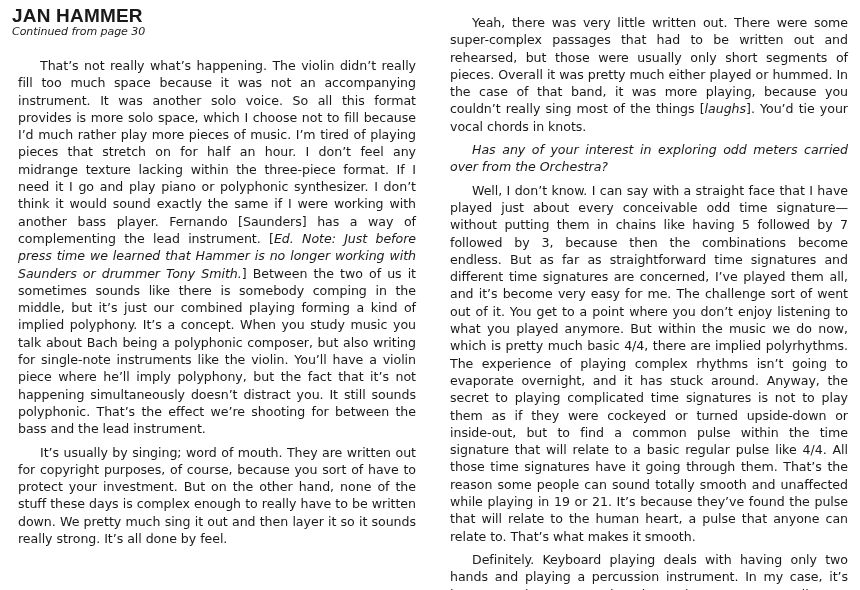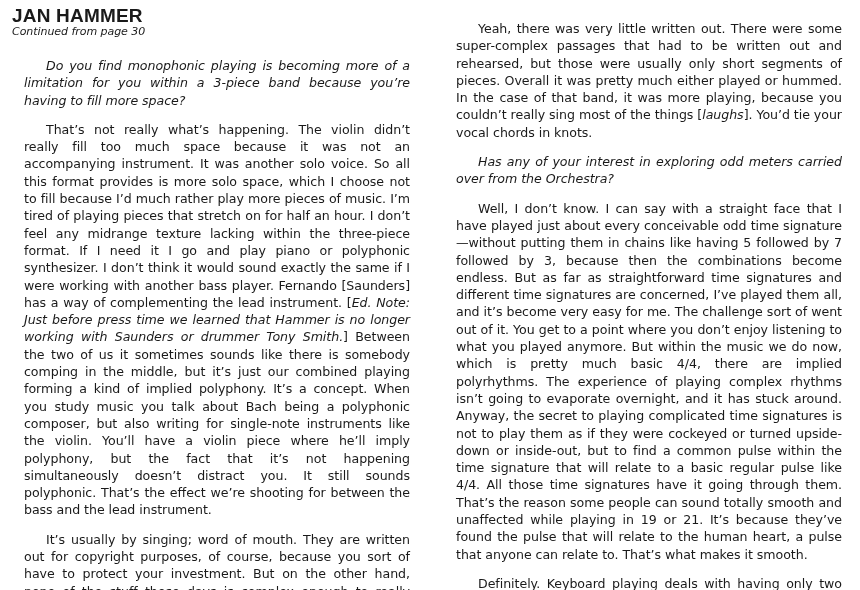--- a/index.html
+++ b/index.html
@@ -14,31 +14,30 @@
     }
     .col-left { left: 12px; }
     .col-right { left: 444px; top: 8px; }
     .headline {
       margin: 6px 0 0 0; font-weight: bold; font-size: 19px; line-height: 20px;
       letter-spacing: 0.2px; font-family: Liberation Sans, sans-serif;
     }
     .continued-from {
       font-style: italic; font-size: 11px; line-height: 12px; margin: 0 0 19px 0;
     }
-    p { margin: 12px; text-indent: 22px; }
+    p { margin: 6px; text-indent: 22px; }
     p.q { font-style: italic; }
   </style>
 </head>
 <body>
 
 <div class="col col-left">
   <div class="headline">JAN HAMMER</div>
   <div class="continued-from">Continued from page 30</div>
 
-  <p class="q">Do you find monophonic playing is becoming more of a limitation for you within a 3-piece band because you’re having to fill more space?</p>
   <p><span>That’s not really what’s happening. The violin didn’t really fill too much space because it was not an accompanying instrument. It was another solo voice. So all this format provides is more solo space, which I choose not to fill because I’d much rather play more pieces of music. I’m tired of playing pieces that stretch on for half an hour. I don’t feel any midrange texture lacking within the three-piece format. If I need it I go and play piano or polyphonic synthesizer. I don’t think it would sound exactly the same if I were working with another bass player. Fernando [Saunders] has a way of complementing the lead instrument. [</span><em>Ed. Note: Just before press time we learned that Hammer is no longer working with Saunders or drummer Tony Smith.</em><span>] Between the two of us it sometimes sounds like there is somebody comping in the middle, but it’s just our combined playing forming a kind of implied polyphony. It’s a concept. When you study music you talk about Bach being a polyphonic composer, but also writing for single-note instruments like the violin. You’ll have a violin piece where he’ll imply polyphony, but the fact that it’s not happening simultaneously doesn’t distract you. It still sounds polyphonic. That’s the effect we’re shooting for between the bass and the lead instrument.</span></p>
   <p>It’s usually by singing; word of mouth. They are written out for copyright purposes, of course, because you sort of have to protect your investment. But on the other hand, none of the stuff these days is complex enough to really have to be written down. We pretty much sing it out and then layer it so it sounds really strong. It’s all done by feel.</p>
 
 </div>
 
 <div class="col col-right">
   <p><span>Yeah, there was very little written out. There were some super-complex passages that had to be written out and rehearsed, but those were usually only short segments of pieces. Overall it was pretty much either played or hummed. In the case of that band, it was more playing, because you couldn’t really sing most of the things [</span><em>laughs</em><span>]. You’d tie your vocal chords in knots.</span></p>
   <p class="q">Has any of your interest in exploring odd meters carried over from the Orchestra?</p>
   <p>Well, I don’t know. I can say with a straight face that I have played just about every conceivable odd time signature—without putting them in chains like having 5 followed by 7 followed by 3, because then the combinations become endless. But as far as straightforward time signatures and different time signatures are concerned, I’ve played them all, and it’s become very easy for me. The challenge sort of went out of it. You get to a point where you don’t enjoy listening to what you played anymore. But within the music we do now, which is pretty much basic 4/4, there are implied polyrhythms. The experience of playing complex rhythms isn’t going to evaporate overnight, and it has stuck around. Anyway, the secret to playing complicated time signatures is not to play them as if they were cockeyed or turned upside-down or inside-out, but to find a common pulse within the time signature that will relate to a basic regular pulse like 4/4. All those time signatures have it going through them. That’s the reason some people can sound totally smooth and unaffected while playing in 19 or 21. It’s because they’ve found the pulse that will relate to the human heart, a pulse that anyone can relate to. That’s what makes it smooth.</p>
   <p>Definitely. Keyboard playing deals with having only two hands and playing a percussion instrument. In my case, it’s just percussion connected to electronics. Drums can really</p>

